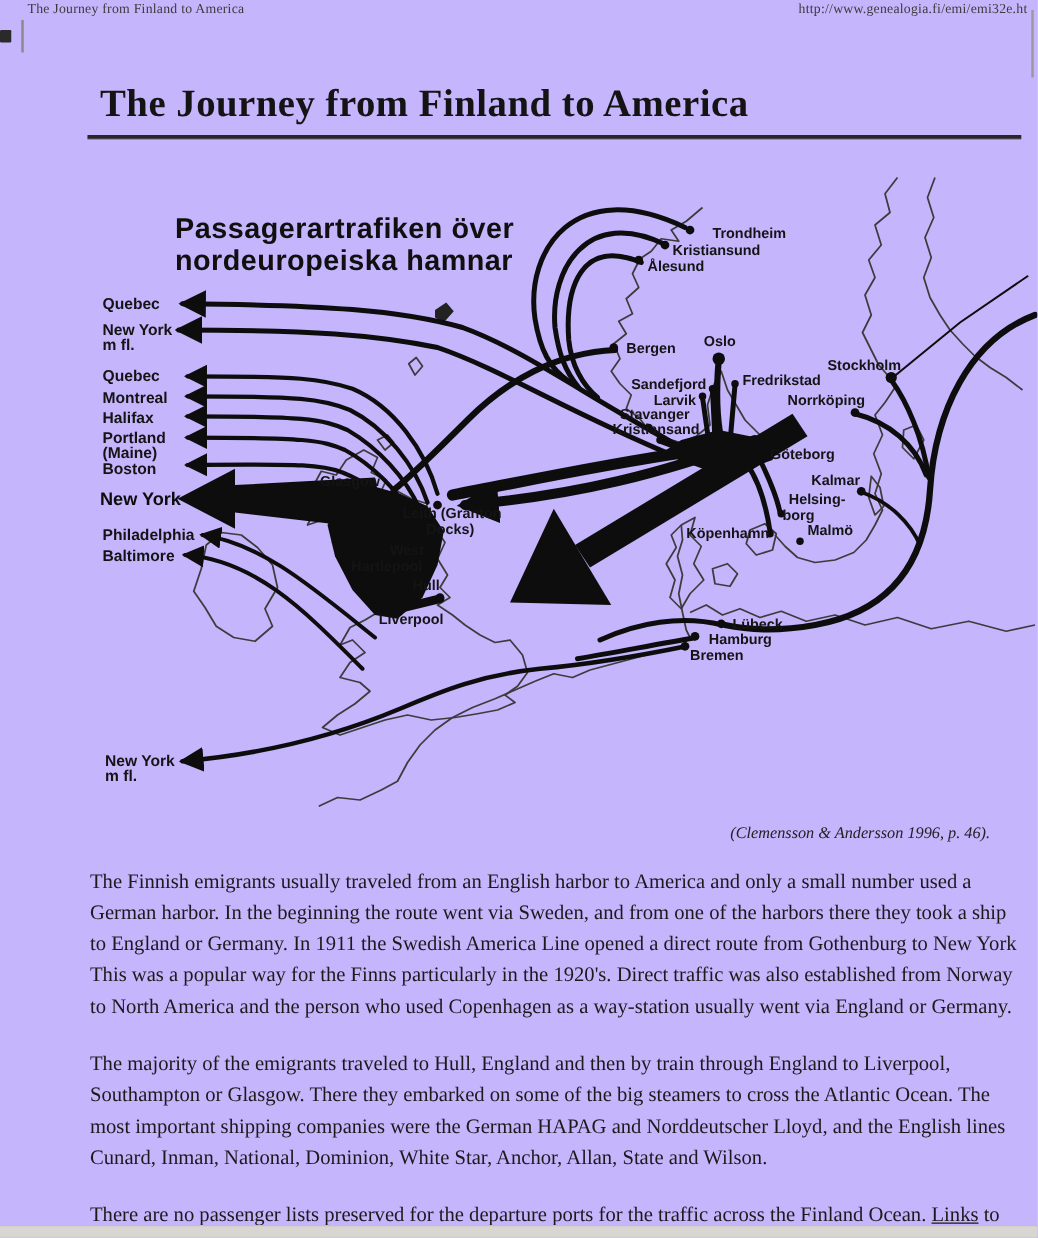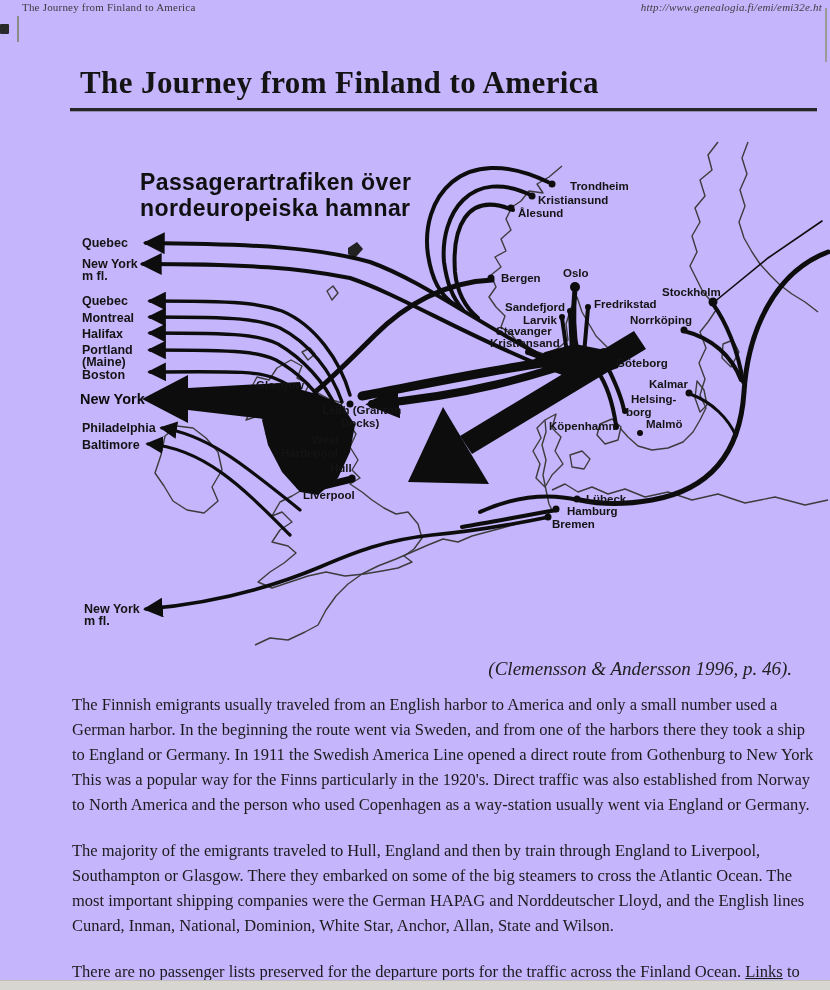--- a/index.html
+++ b/index.html
@@ -5,42 +5,42 @@
   html,body{margin:0;padding:0;}
   body{background:#e8e6e2;}
   .page{
     position:relative;width:830px;height:990px;margin:0 auto;
     background:#c4b5fd;overflow:hidden;
     font-family:"Liberation Serif","DejaVu Serif",serif;color:#1d1d1d;
   }
   
   .hdr{position:absolute;top:1px;font-size:11px;color:#3c3c3c;letter-spacing:.2px;}
   .hdr.left{left:22px;}
-  .hdr.right{right:8px;font-style:italic;}
+  .hdr.right{right:8px;}
   
   .smudge-tl{position:absolute;left:0;top:24px;width:9px;height:10px;background:#2a2a2a;border-radius:1px;}
   .scan-line-left{position:absolute;left:17px;top:16px;width:2px;height:26px;background:#8b8b8b;}
   .scan-line-right{position:absolute;right:3px;top:8px;width:2px;height:54px;background:#9a9a9a;}
   .scan-strip-bottom{position:absolute;left:0;bottom:0;width:100%;height:9px;background:#d8d6d1;border-top:1px solid #c2c0ba;}
   
   .doc-title{
     position:absolute;left:80px;top:44px;font-size:31px;font-weight:bold;
     letter-spacing:.4px;color:#141414;
   }
   .rule{position:absolute;left:70px;top:108px;width:747px;height:3px;background:#262626;box-shadow:0 1px 0 rgba(90,90,90,.45);}
   
   .map-svg{position:absolute;left:0;top:140px;}
   .map-title{font-family:"Liberation Sans","DejaVu Sans",sans-serif;font-size:23px;font-weight:bold;fill:#101010;letter-spacing:.4px;}
   .dest{font-family:"Liberation Sans","DejaVu Sans",sans-serif;font-size:12.5px;font-weight:bold;fill:#141414;}
   .dest-big{font-family:"Liberation Sans","DejaVu Sans",sans-serif;font-size:14.5px;font-weight:bold;fill:#0d0d0d;}
   .port{font-family:"Liberation Sans","DejaVu Sans",sans-serif;font-size:11.5px;font-weight:bold;fill:#141414;}
   .coast{fill:none;stroke:#3c3c3c;stroke-width:1.4;stroke-linejoin:round;}
   .route{fill:none;stroke:#0d0d0d;stroke-linecap:round;}
   
-  .citation{position:absolute;left:0;top:658px;width:792px;text-align:right;font-style:italic;font-size:19px;color:#222;font-family:Liberation Serif, serif;}
+  .citation{position:absolute;left:0;top:658px;width:792px;text-align:right;font-style:italic;font-size:13px;color:#222;font-family:Liberation Serif, serif;}
   .body-text{position:absolute;left:72px;top:692px;width:746px;font-size:16.5px;line-height:25px;color:#1b1b1b;}
   .body-text p{margin:0 0 21px 0;}
   .body-text a{color:#1b1b1b;}
 </style>
 </head>
 <body>
 
 <div class="page">
 
   <div class="hdr left">The Journey from Finland to America</div>

